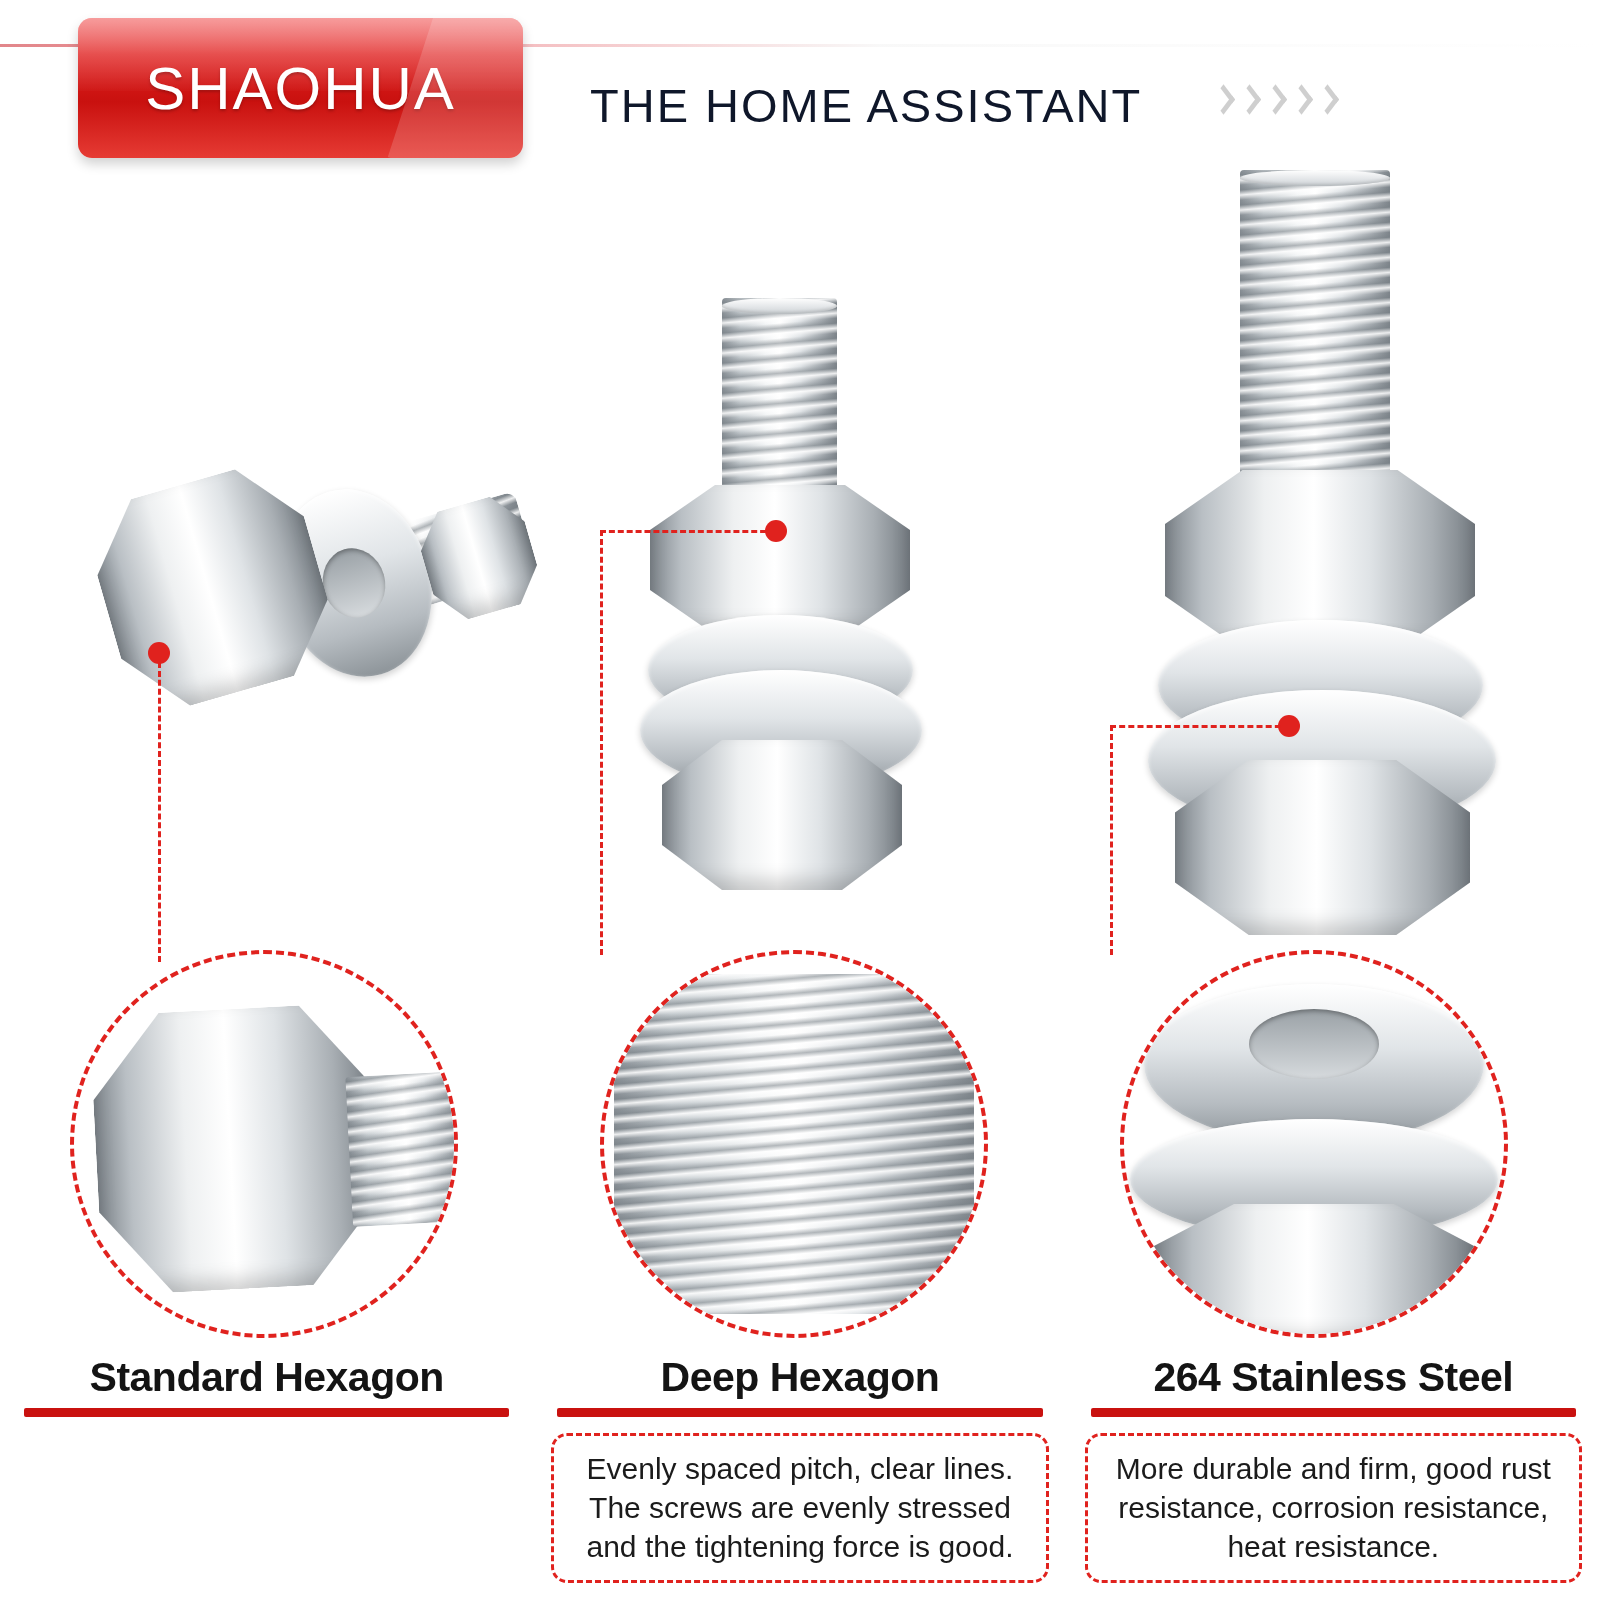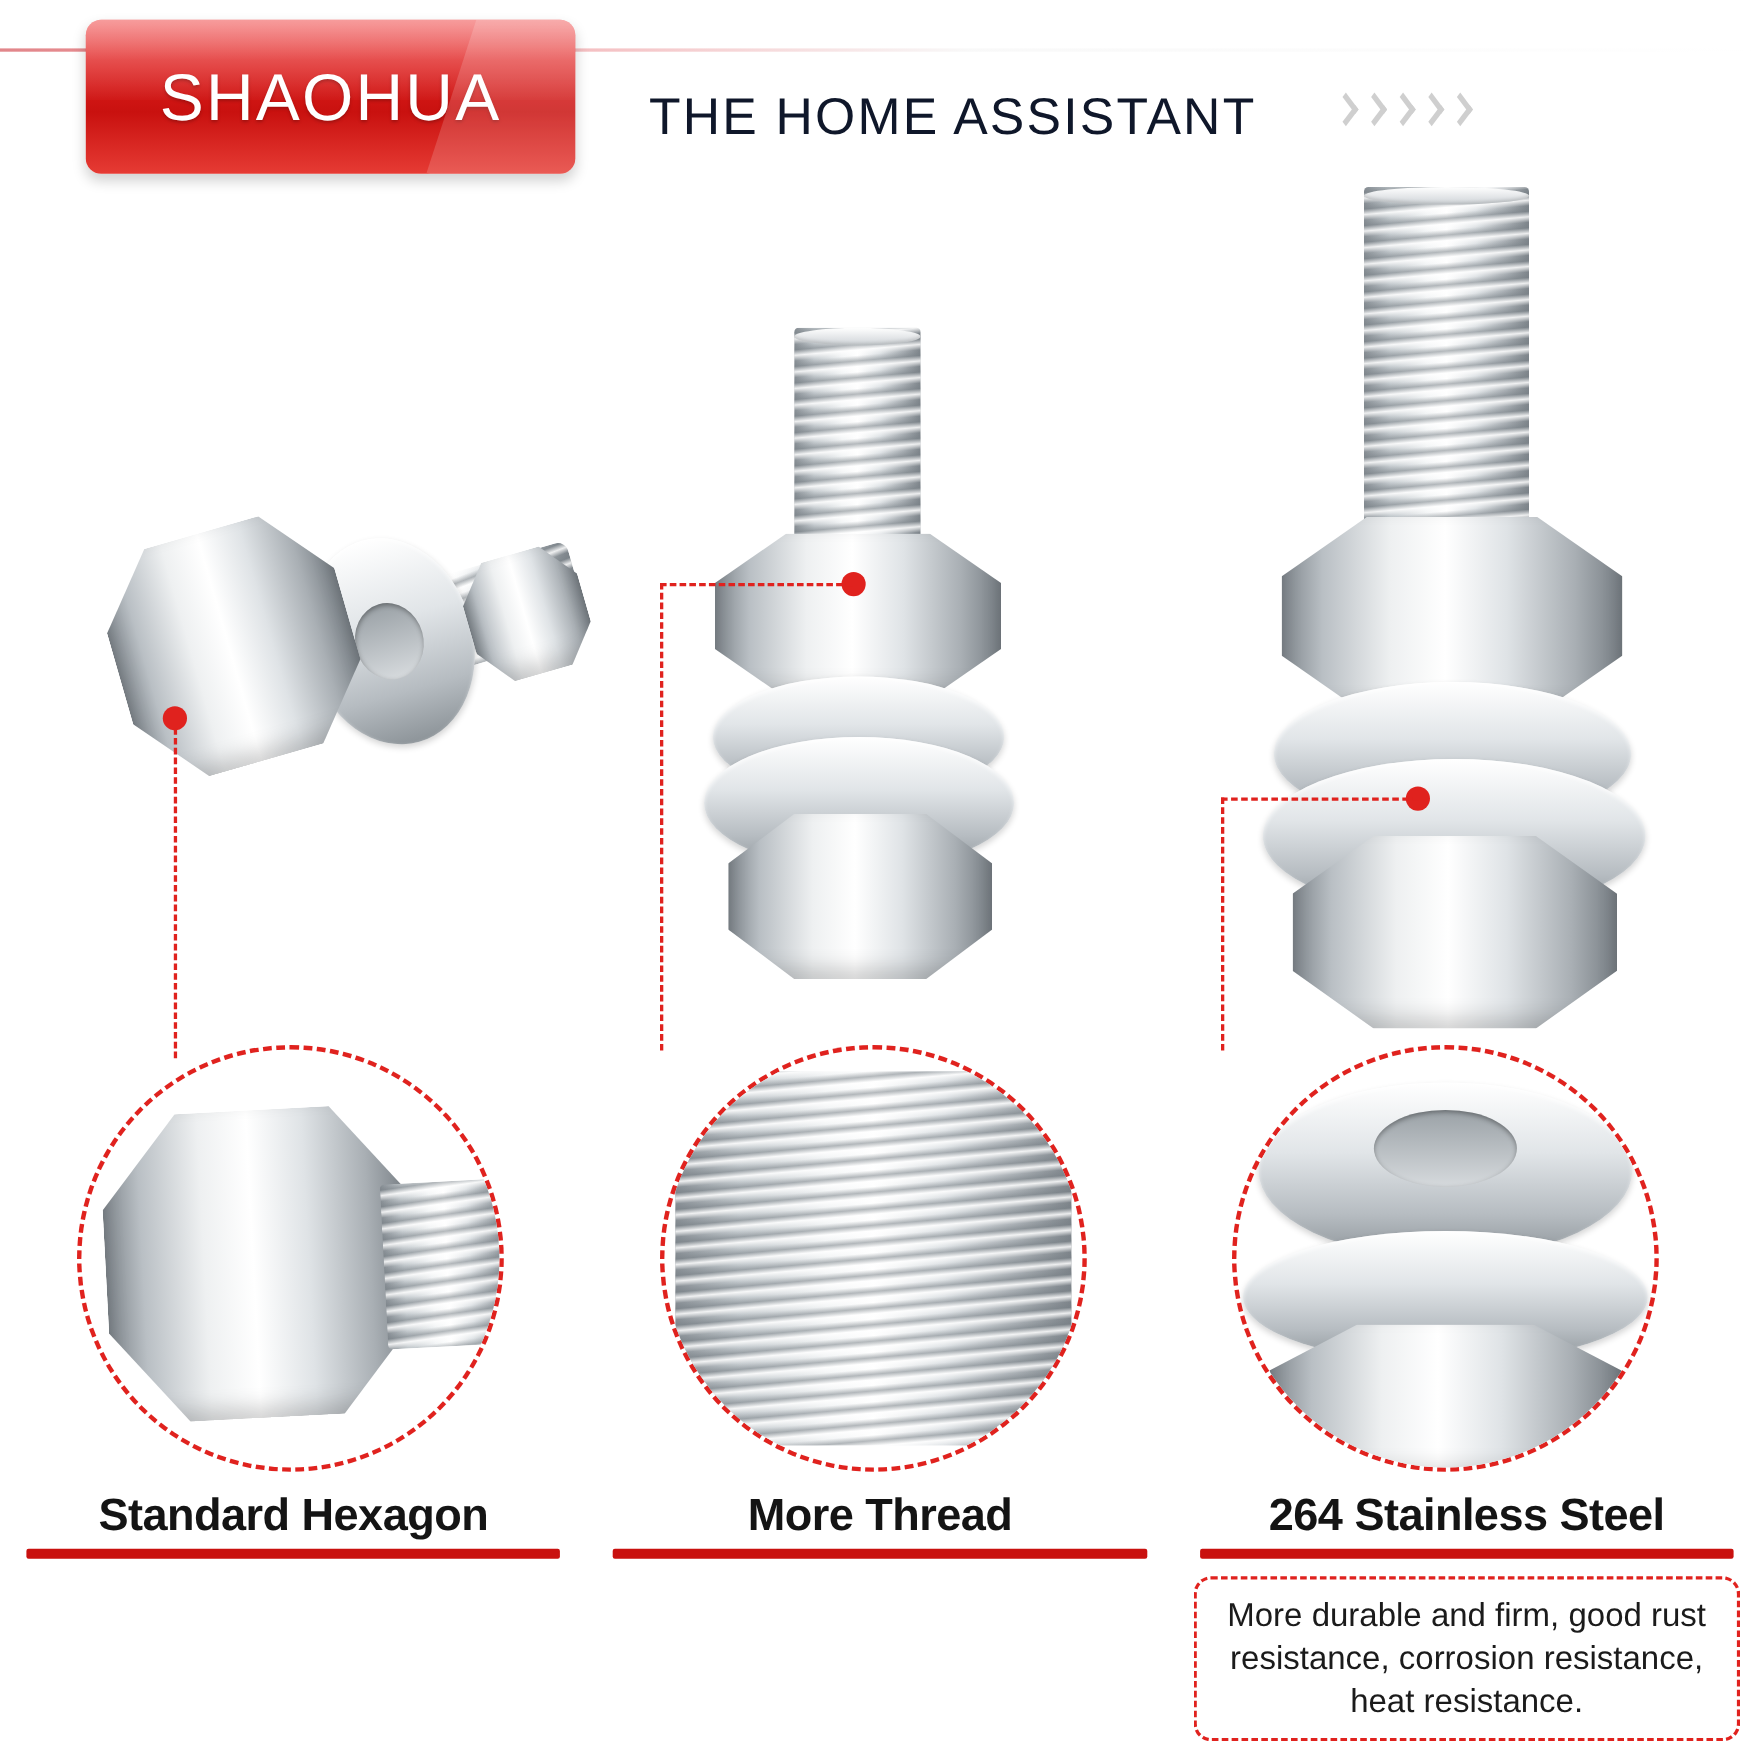--- a/index.html
+++ b/index.html
@@ -315,22 +315,25 @@
 </div>
 
 <div class="features">
 
   <div class="feature">
     <div class="feature-title">Standard Hexagon</div>
     <div class="title-rule"></div>
   </div>
 
   <div class="feature">
-    <div class="feature-title">More Thread</div>
+    <div class="feature-title">Deep Hexagon</div>
     <div class="title-rule"></div>
+    <div class="feature-box">
+      <div class="feature-text">Evenly spaced pitch, clear lines. The screws are evenly stressed and the tightening force is good.</div>
+    </div>
   </div>
 
   <div class="feature">
     <div class="feature-title">264 Stainless Steel</div>
     <div class="title-rule"></div>
     <div class="feature-box">
       <div class="feature-text">More durable and firm, good rust resistance, corrosion resistance, heat resistance.</div>
     </div>
   </div>
 

